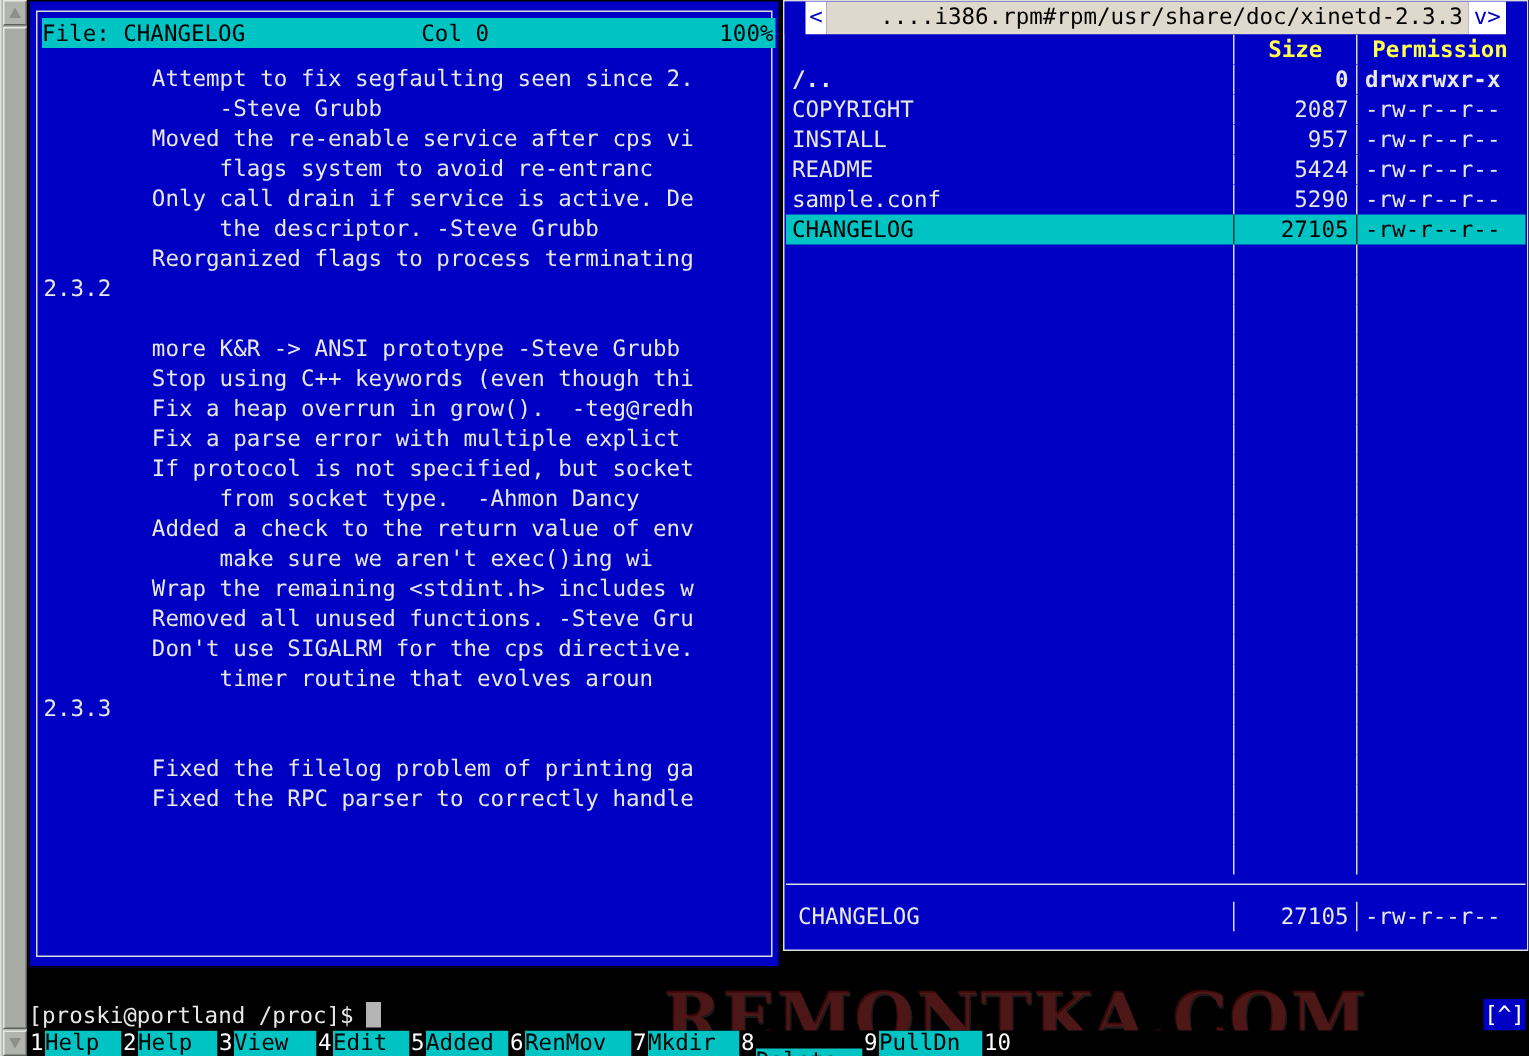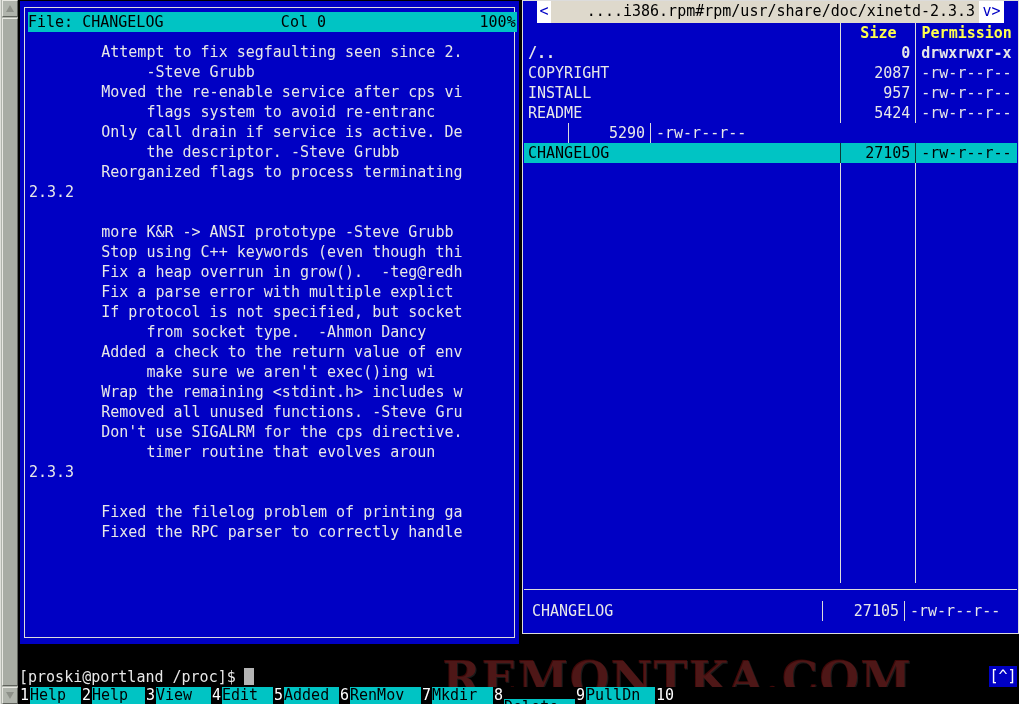--- a/index.html
+++ b/index.html
@@ -154,21 +154,21 @@
     position: absolute;
     left: 1px;
     width: 493px;
     height: 20px;
     display: flex;
     white-space: pre;
     overflow: hidden;
   }
   .col-name { width: 298px; padding-left: 4px; box-sizing: border-box; overflow: hidden; }
   .col-size { width: 82px; text-align: right; padding-right: 5px; box-sizing: border-box;
-              border-left: 1px solid #dcdcdc; margin-left: 44px; }
+              border-left: 1px solid #dcdcdc; }
   .col-perm { width: 111px; padding-left: 5px; box-sizing: border-box;
               border-left: 1px solid #dcdcdc; overflow: hidden; }
 
   #fl-header { top: 22px; color: #ffff4c; font-weight: bold; }
   #fl-header .col-name { padding-left: 0; margin-top: 40px; }
   #fl-header .col-size { text-align: center; padding-right: 0; }
   #fl-header .col-perm { text-align: center; padding-left: 0; }
 
   .fl-item { color: #e8e8e8; }
   .fl-item.dir { font-weight: bold; }
@@ -305,21 +305,21 @@
       <div class="col-name">Name</div>
       <div class="col-size">Size</div>
       <div class="col-perm">Permission</div>
     </div>
 
     <div id="fl-rows">
         <div class="fl-row fl-item dir" style="top: 42px;"><div class="col-name">/..</div><div class="col-size">0</div><div class="col-perm">drwxrwxr-x</div></div>
         <div class="fl-row fl-item" style="top: 62px;"><div class="col-name">COPYRIGHT</div><div class="col-size">2087</div><div class="col-perm">-rw-r--r--</div></div>
         <div class="fl-row fl-item" style="top: 82px;"><div class="col-name">INSTALL</div><div class="col-size">957</div><div class="col-perm">-rw-r--r--</div></div>
         <div class="fl-row fl-item" style="top: 102px;"><div class="col-name">README</div><div class="col-size">5424</div><div class="col-perm">-rw-r--r--</div></div>
-        <div class="fl-row fl-item" style="top: 122px;"><div class="col-size">5290</div><div class="col-perm">-rw-r--r--</div></div>
+        <div class="fl-row fl-item" style="top: 122px;"><div class="col-name">sample.conf</div><div class="col-size">5290</div><div class="col-perm">-rw-r--r--</div></div>
         <div class="fl-row fl-item selected" style="top: 142px;"><div class="col-name">CHANGELOG</div><div class="col-size">27105</div><div class="col-perm">-rw-r--r--</div></div>
       </div>
     <div id="fl-fillers">
         <div class="fl-filler" style="top: 0px;">
           <div class="col-name">&nbsp;</div>
           <div class="col-size">&nbsp;</div>
           <div class="col-perm">&nbsp;</div>
         </div>
         <div class="fl-filler" style="top: 20px;">
           <div class="col-name">&nbsp;</div>

